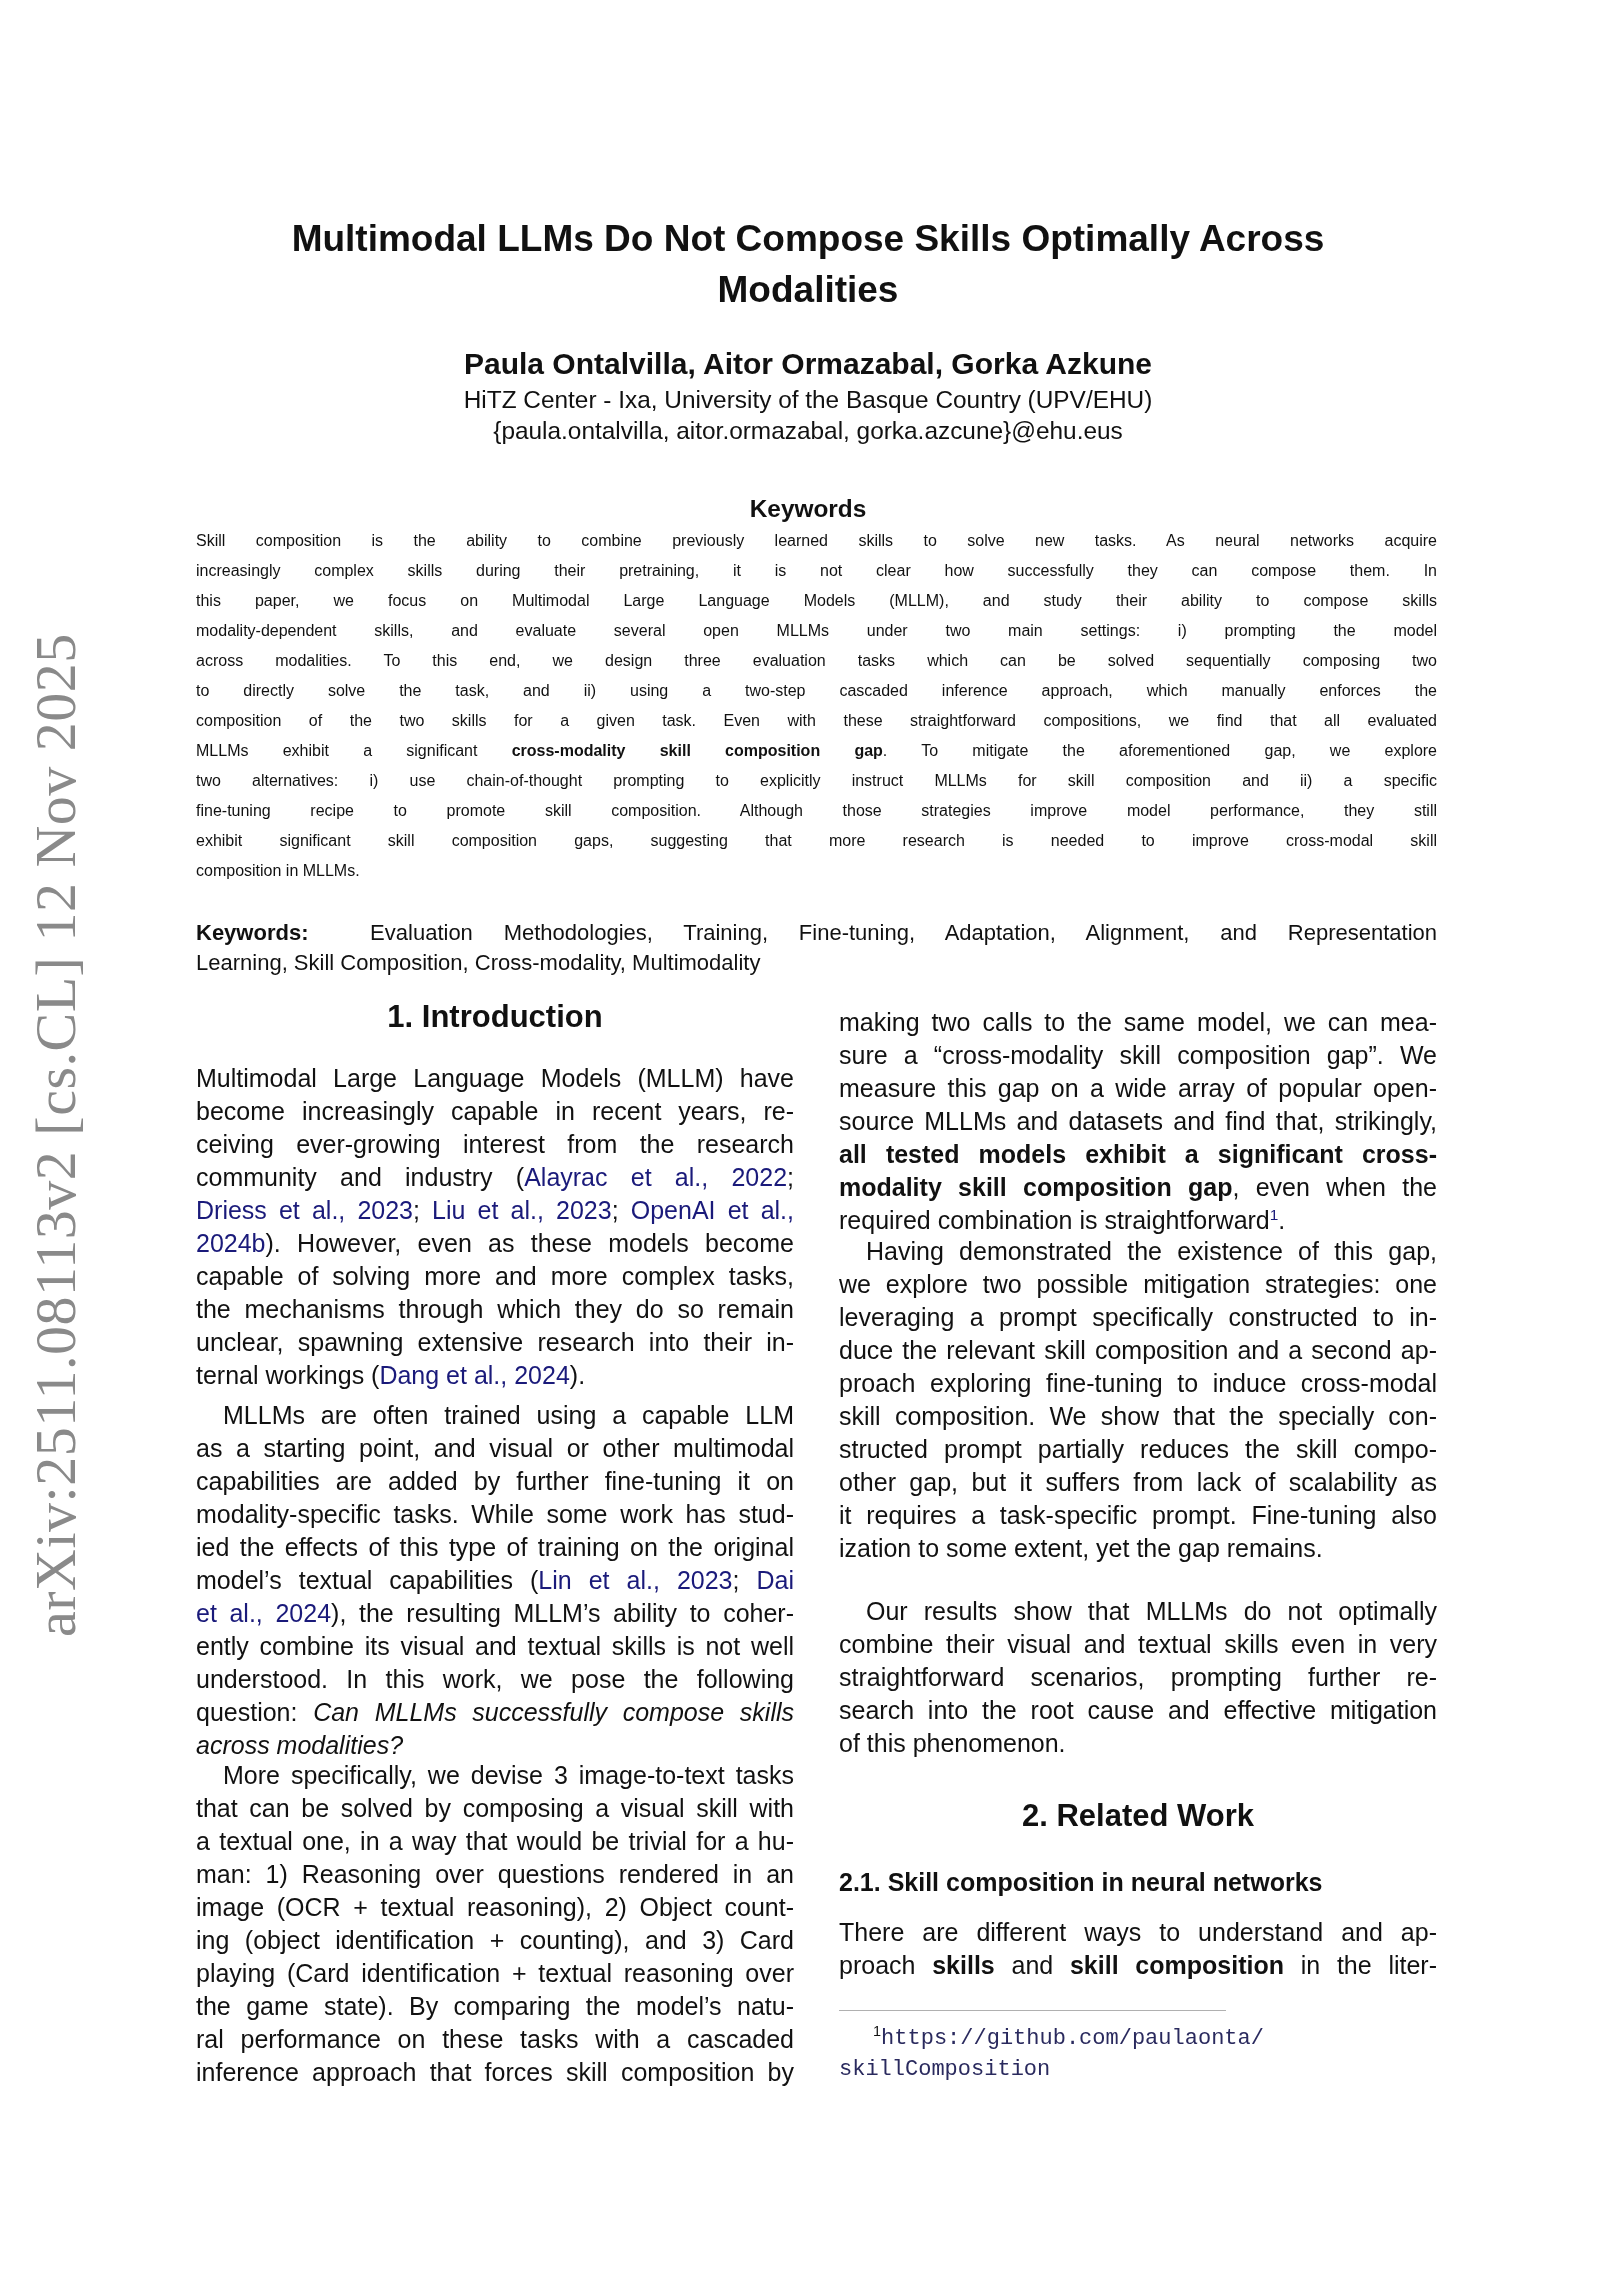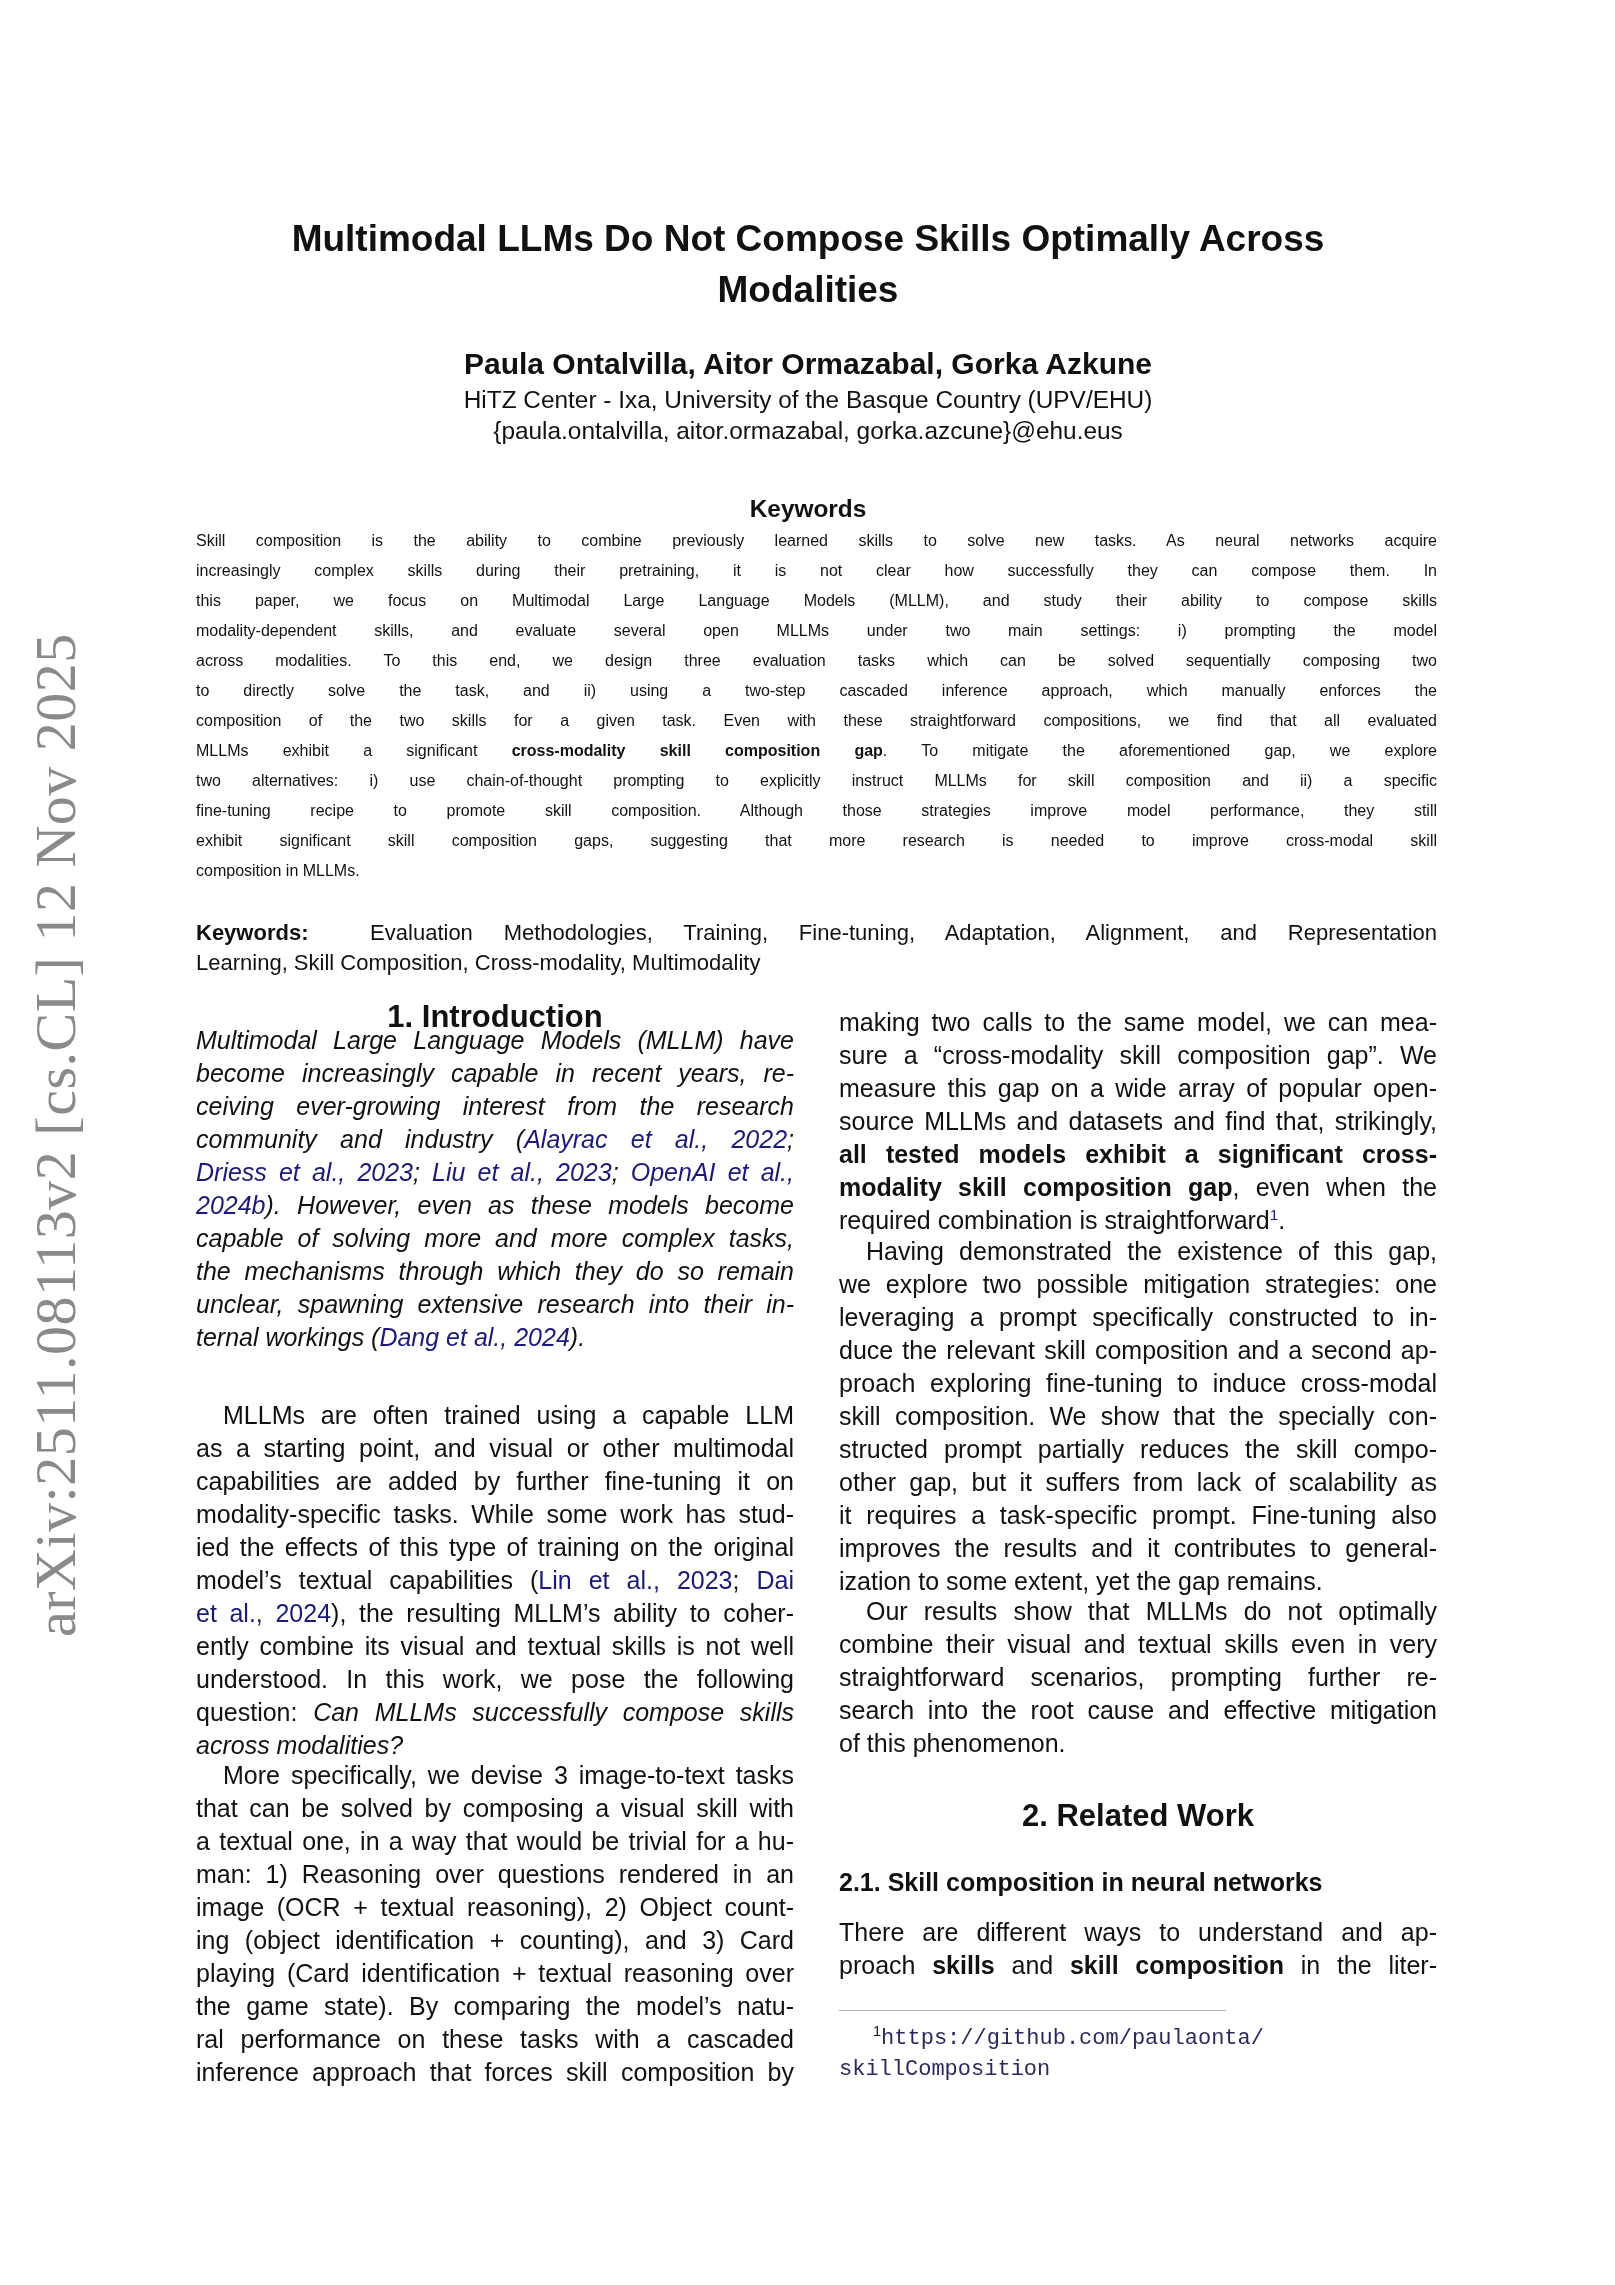--- a/index.html
+++ b/index.html
@@ -58,21 +58,21 @@
   <span class="line last">composition in MLLMs.</span>
 </div>
 
 <div class="abs keywords">
   <span class="line"><b>Keywords:</b>&nbsp;&nbsp;<span>Evaluation Methodologies, Training, Fine-tuning, Adaptation, Alignment, and Representation</span></span>
   <span class="line last">Learning, Skill Composition, Cross-modality, Multimodality</span>
 </div>
 
 <div class="abs center sec-head" style="left:196px;width:598px;top:999px;">1.   Introduction</div>
 
-<div class="abs col col-left" style="top:1024px;font-style:italic;">
+<div class="abs col col-left" style="top:1062px;">
   <span class="line">Multimodal Large Language Models (MLLM) have</span>
   <span class="line">become increasingly capable in recent years, re-</span>
   <span class="line">ceiving ever-growing interest from the research</span>
   <span class="line"><span>community and industry (</span><a class="cite">Alayrac et al., 2022</a><span>;</span></span>
   <span class="line"><a class="cite">Driess et al., 2023</a><span>; </span><a class="cite">Liu et al., 2023</a><span>; </span><a class="cite">OpenAI et al.,</a></span>
   <span class="line"><a class="cite">2024b</a><span>). However, even as these models become</span></span>
   <span class="line">capable of solving more and more complex tasks,</span>
   <span class="line">the mechanisms through which they do so remain</span>
   <span class="line">unclear, spawning extensive research into their in-</span>
   <span class="line last"><span>ternal workings (</span><a class="cite">Dang et al., 2024</a><span>).</span></span>
@@ -118,21 +118,20 @@
 <div class="abs col col-right" style="top:1235px;">
   <span class="line indent">Having demonstrated the existence of this gap,</span>
   <span class="line">we explore two possible mitigation strategies: one</span>
   <span class="line">leveraging a prompt specifically constructed to in-</span>
   <span class="line">duce the relevant skill composition and a second ap-</span>
   <span class="line">proach exploring fine-tuning to induce cross-modal</span>
   <span class="line">skill composition. We show that the specially con-</span>
   <span class="line">structed prompt partially reduces the skill compo-</span>
   <span class="line">other gap, but it suffers from lack of scalability as</span>
   <span class="line">it requires a task-specific prompt. Fine-tuning also</span>
-  <span class="line">improves the results and it contributes to general-</span>
   <span class="line last">ization to some extent, yet the gap remains.</span>
 </div>
 
 <div class="abs col col-right" style="top:1595px;">
   <span class="line indent">Our results show that MLLMs do not optimally</span>
   <span class="line">combine their visual and textual skills even in very</span>
   <span class="line">straightforward scenarios, prompting further re-</span>
   <span class="line">search into the root cause and effective mitigation</span>
   <span class="line last">of this phenomenon.</span>
 </div>

